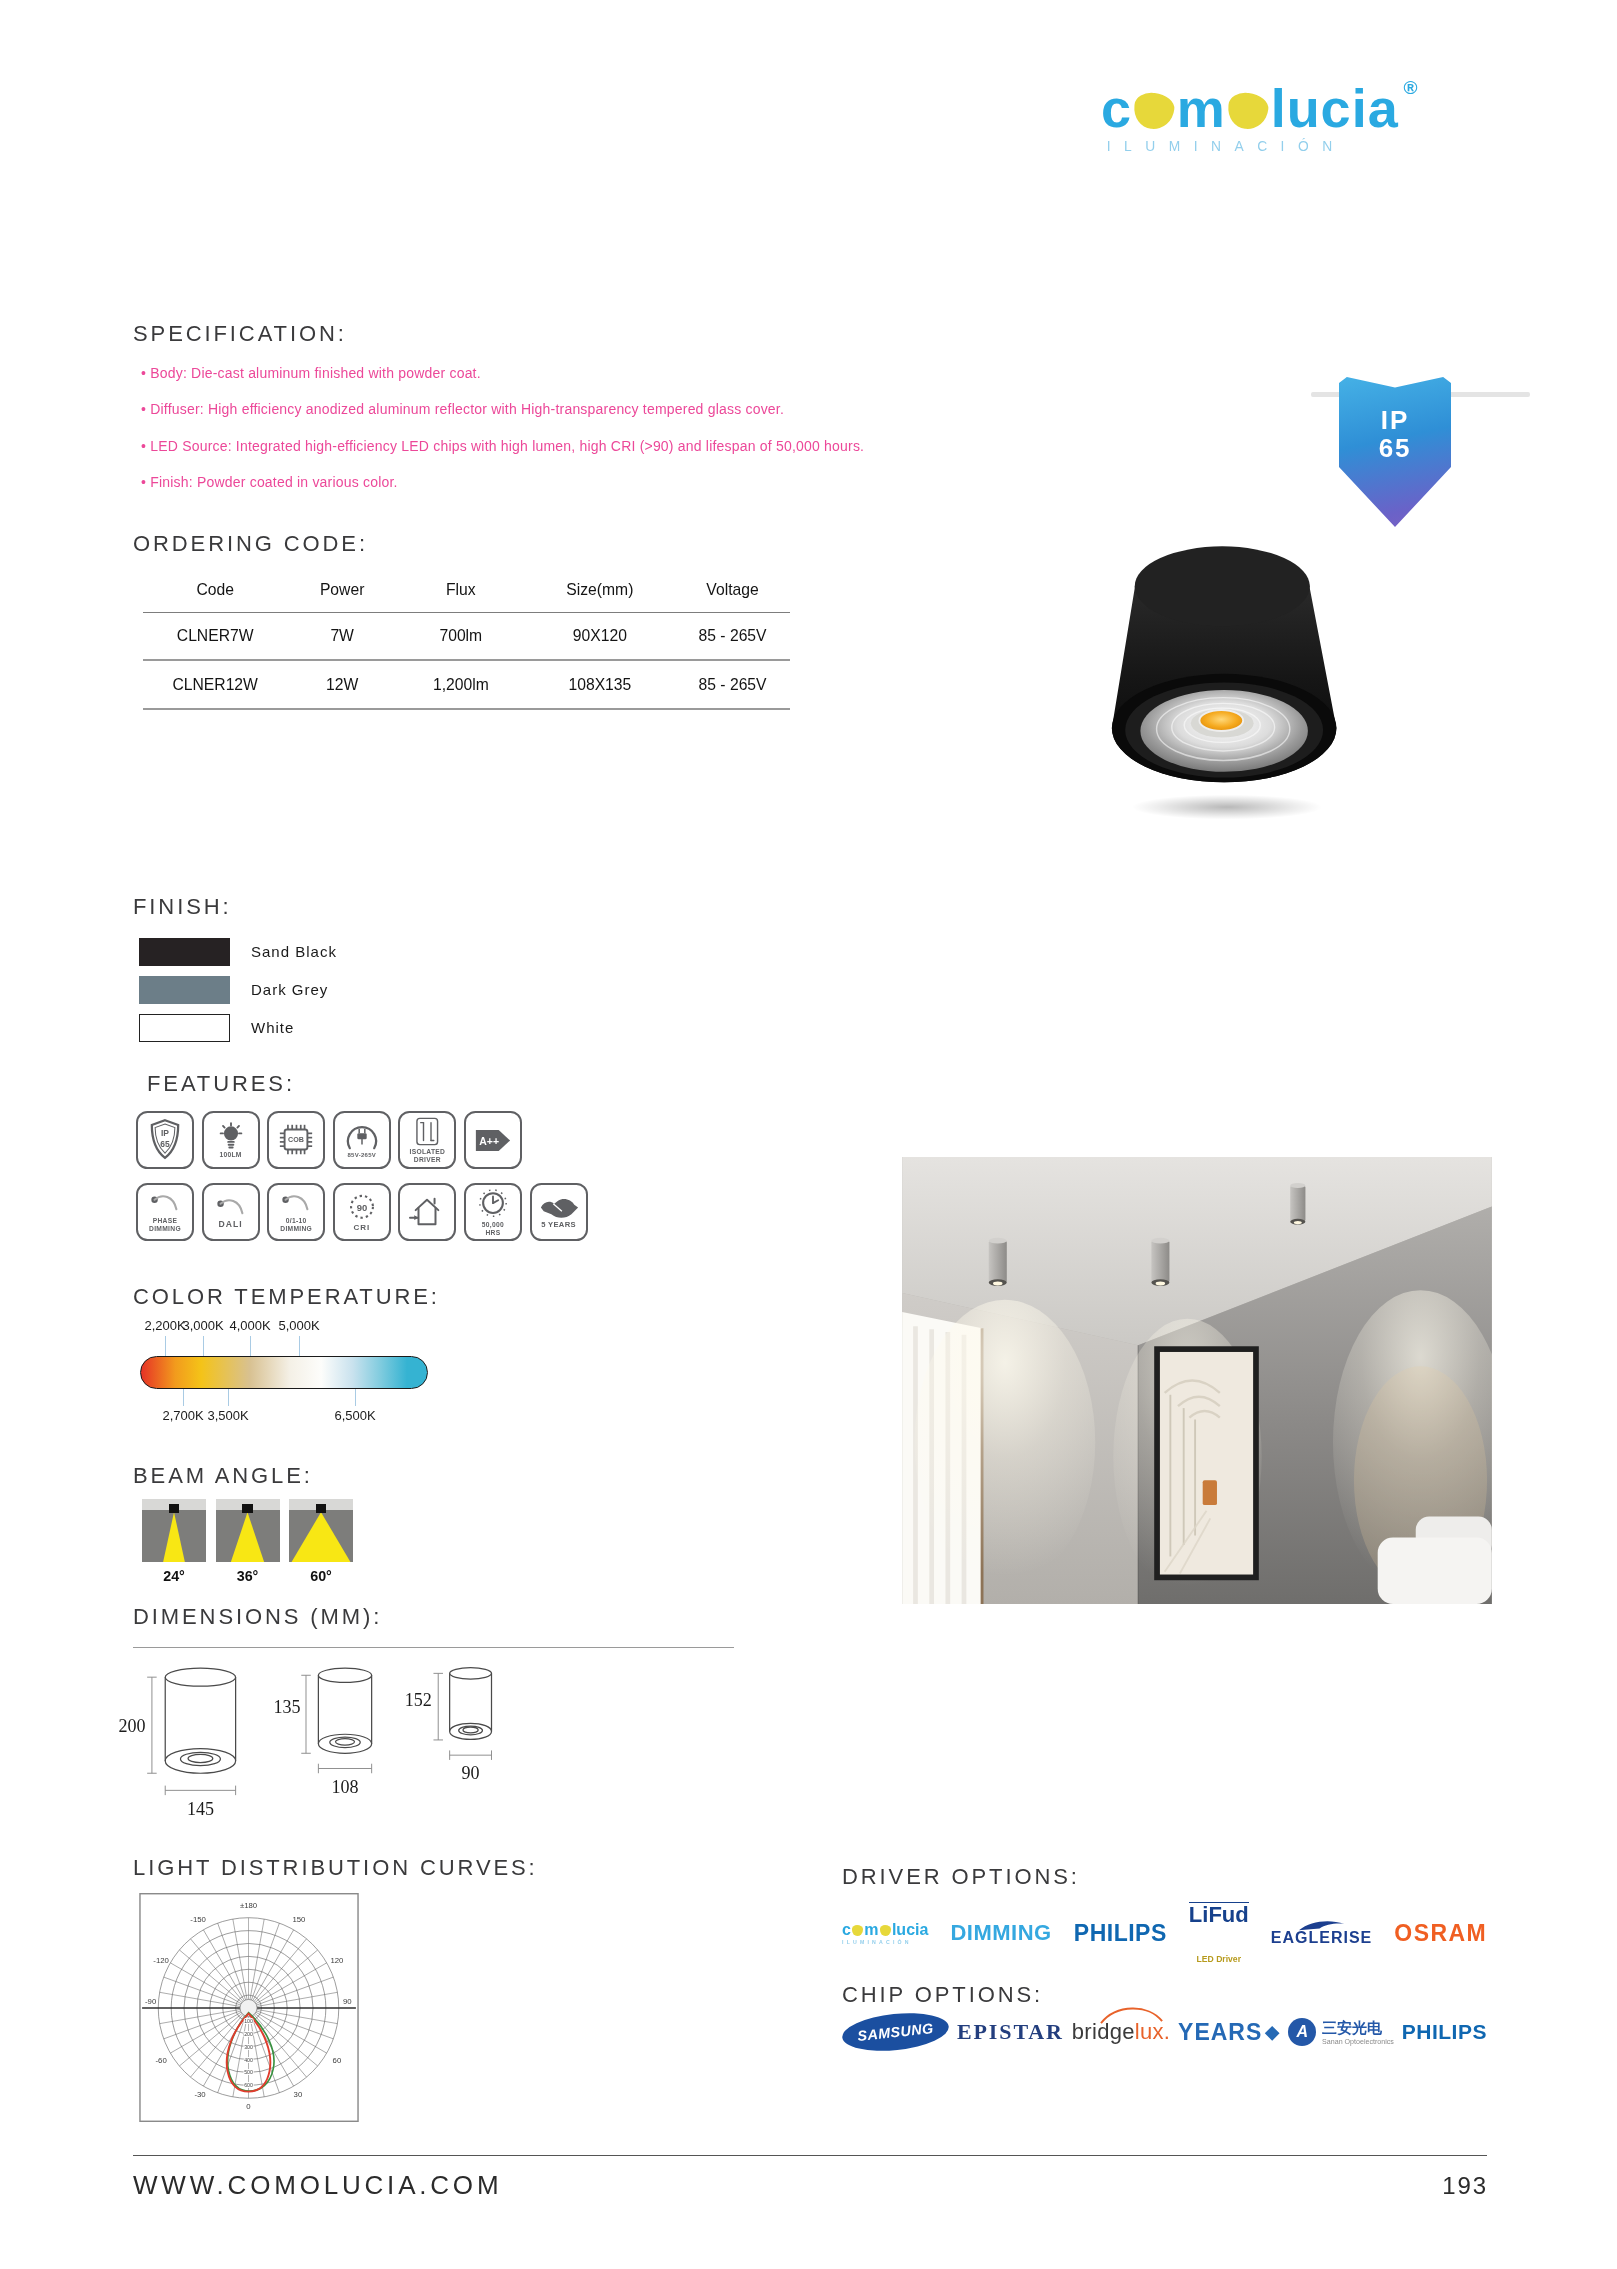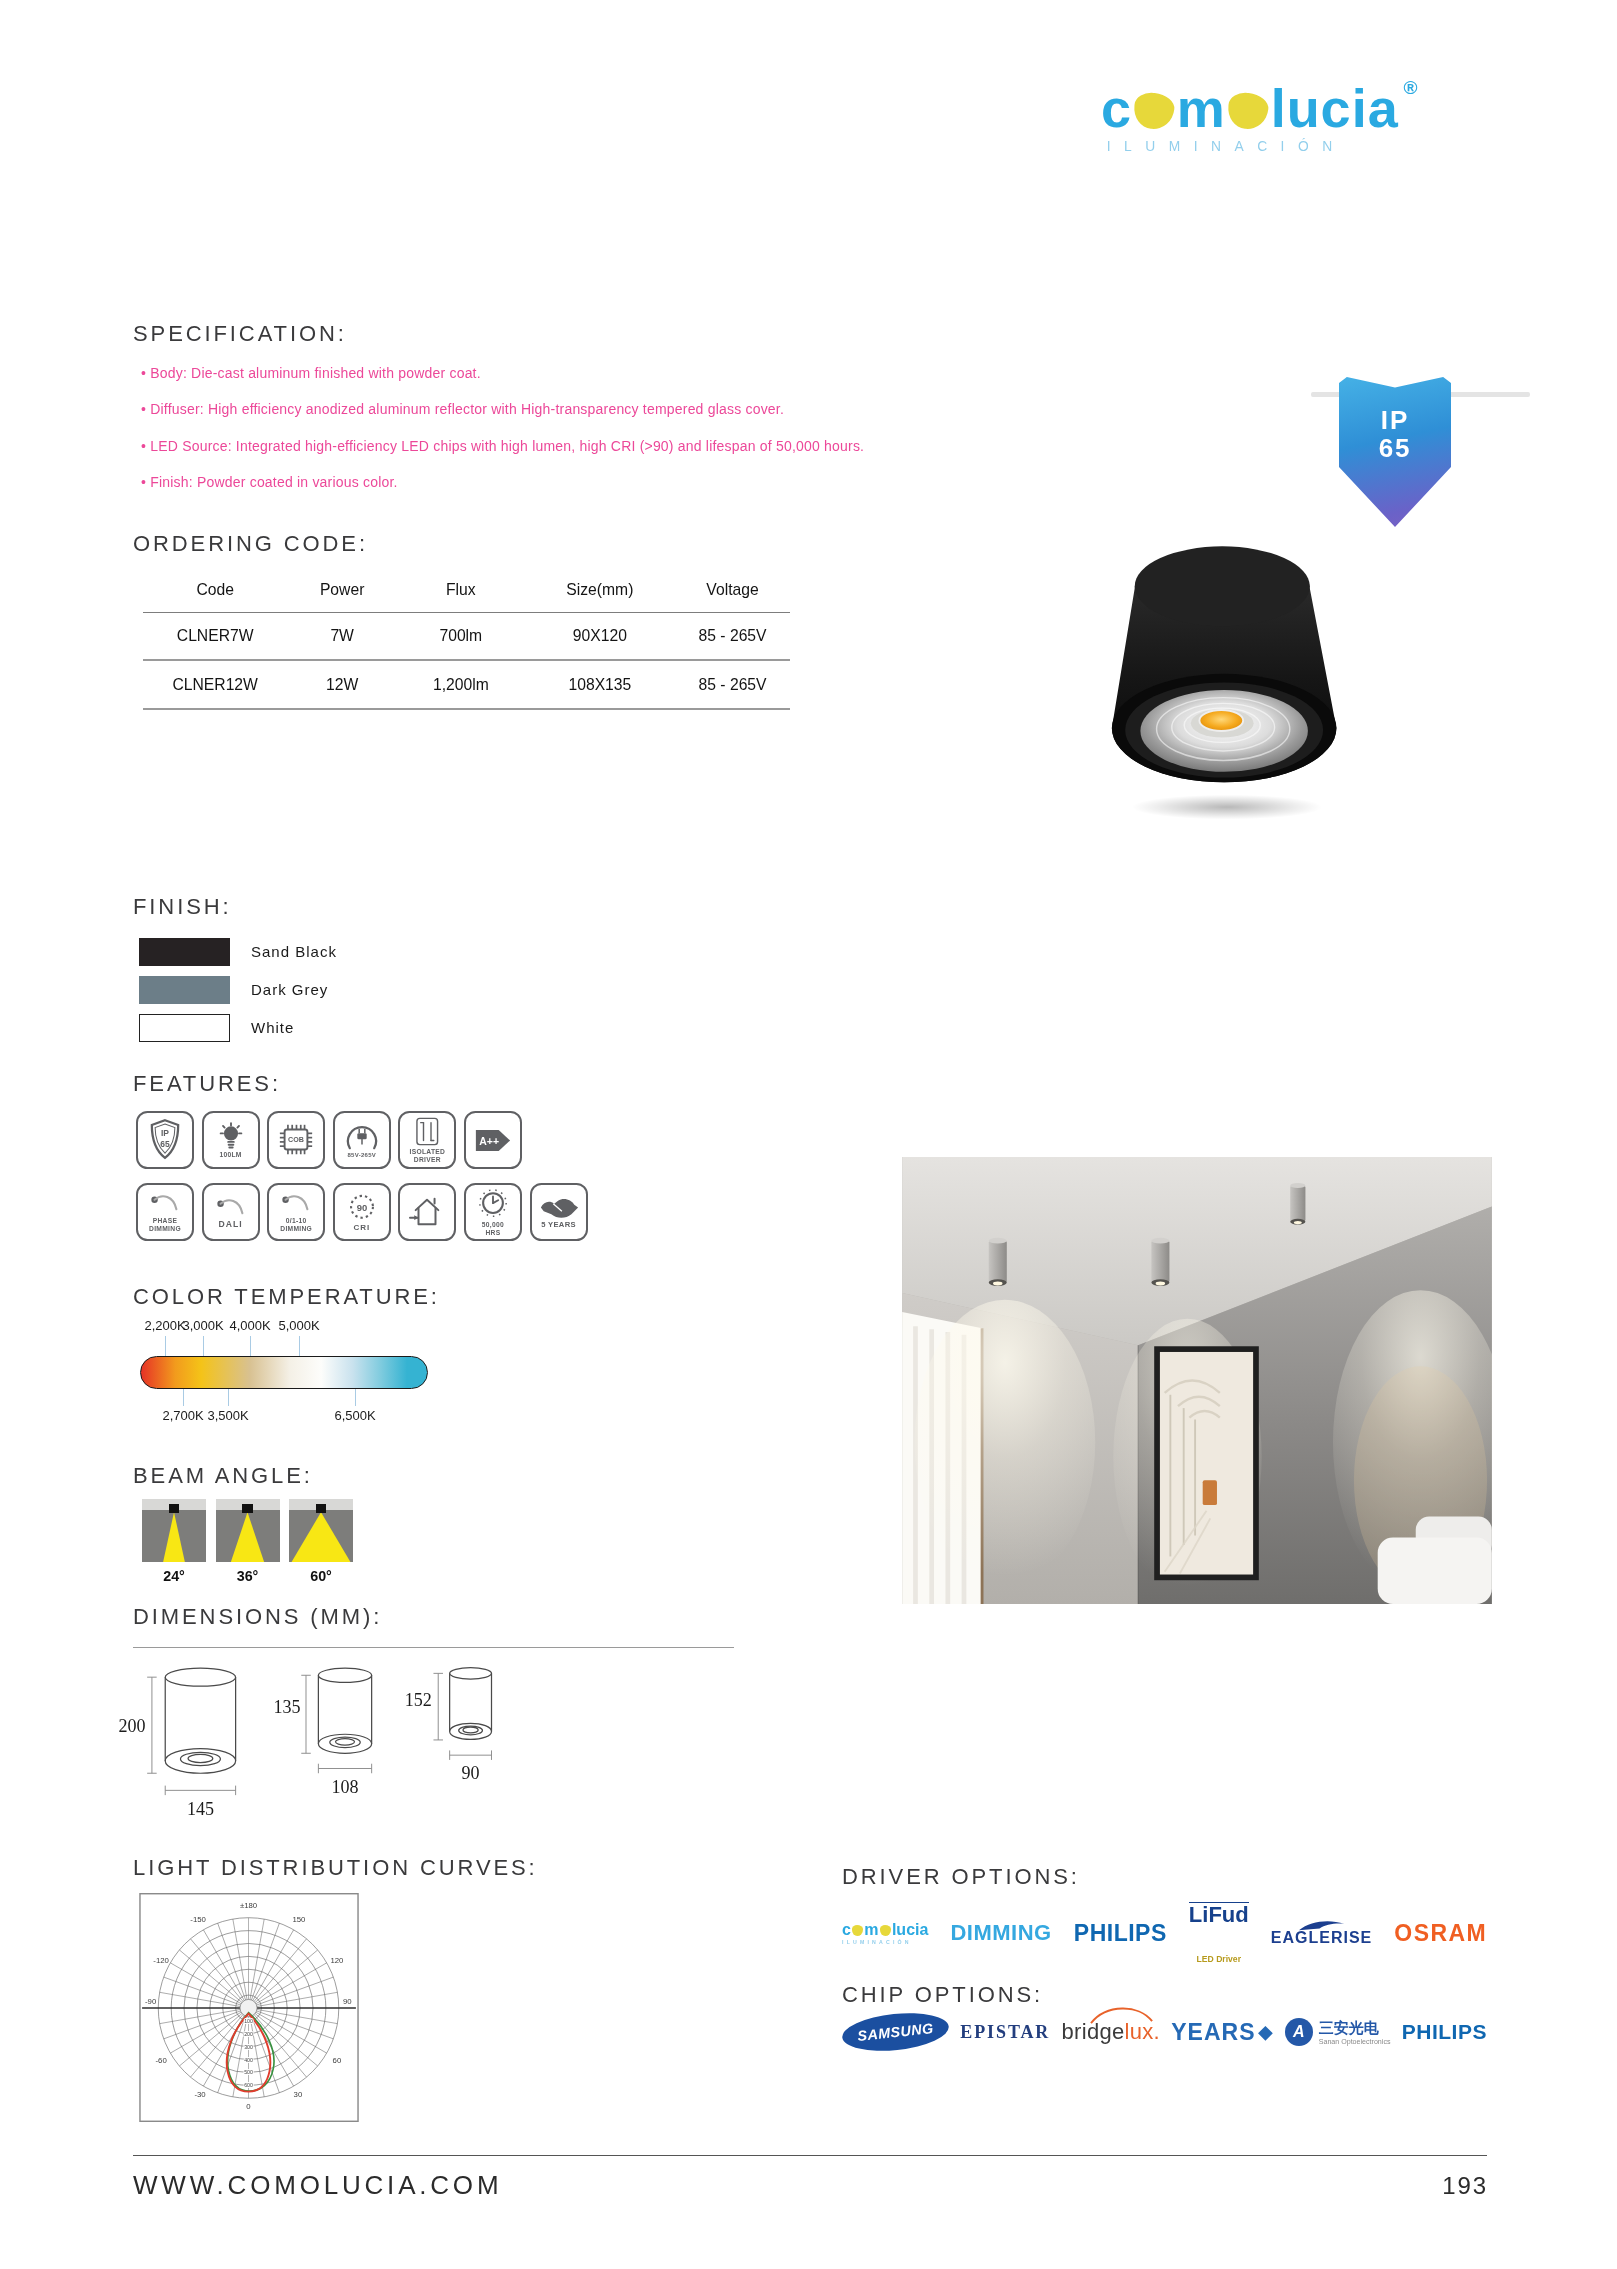--- a/index.html
+++ b/index.html
@@ -86,21 +86,21 @@
   .b-philips{font-size:23px;font-weight:800;letter-spacing:0.5px;}
   .b-lifud{display:flex;flex-direction:column;align-items:center;gap:28px;}
   .b-lifud .t{font-size:22px;font-weight:800;border-top:1.9px solid #16418C;line-height:23px;}
   .b-lifud .s{font-size:8.6px;font-weight:600;}
   .b-eagle{display:flex;flex-direction:column;align-items:center;}
   .b-eagle .t{font-size:16px;font-weight:600;letter-spacing:1px;margin-top:-3.8px;}
   .b-osram{font-size:23px;font-weight:800;letter-spacing:1.4px;}
   .b-samsung{width:107px;height:36px;background:#1B4FA0;border-radius:50%;display:flex;align-items:center;
              justify-content:center;transform:rotate(-6deg);}
   .b-samsung span{color:#fff;font-style:italic;font-weight:700;font-size:14.3px;letter-spacing:0.5px;}
-  .b-epistar{font-family:"Liberation Serif",serif;font-size:18px;font-weight:700;letter-spacing:1.9px;}
+  .b-epistar{font-family:"Liberation Serif",serif;font-size:22px;font-weight:700;letter-spacing:1.9px;}
   .b-bridgelux{position:relative;font-size:22px;letter-spacing:0.3px;}
   .b-bridgelux svg{position:absolute;left:27px;top:-15px;}
   .b-cree{display:flex;align-items:center;font-size:23px;font-weight:800;letter-spacing:1px;}
   .b-cree .dia{font-size:18px;margin-left:2.9px;}
   .b-sanan{display:flex;align-items:center;gap:5.7px;}
   .b-sanan .badge{width:28.5px;height:28.5px;border-radius:50%;background:#2458A8;color:#fff;display:flex;
                   align-items:center;justify-content:center;font-weight:800;font-style:italic;font-size:16px;}
   .b-sanan .cjk{font-size:15px;font-weight:600;}
   .b-sanan .sub{font-size:7.1px;color:#8a8a8a;}
   
@@ -217,21 +217,21 @@
     <div class="finish-row">
       <div class="swatch" style="background: rgb(108, 126, 136);"></div>
       <div class="finish-label">Dark Grey</div>
     </div>
     <div class="finish-row">
       <div class="swatch bordered" style="background: rgb(255, 255, 255);"></div>
       <div class="finish-label">White</div>
     </div>
   </div>
 
-  <div class="abs sec" style="left:133px;top:1071px;">FEATURES:</div>
+  <div class="abs sec" style="left:147px;top:1071px;">FEATURES:</div>
 
   <div class="abs frow frow1">
     <div class="fbox">
       <svg width="32" height="44" viewBox="0 0 34 46">
         <path d="M17,2 L31,7 C31,23 26,35 17,42 C8,35 3,23 3,7 Z" fill="none" stroke="#5f6063" stroke-width="2.4"></path>
         <path d="M17,6 L27.5,9.8 C27.5,21.5 23.5,31 17,37 C10.5,31 6.5,21.5 6.5,9.8 Z" fill="none" stroke="#5f6063" stroke-width="1.1"></path>
         <text x="17" y="19" text-anchor="middle" font-size="9" font-weight="bold" fill="#5f6063">IP</text>
         <text x="17" y="30" text-anchor="middle" font-size="9" font-weight="bold" fill="#5f6063">65</text>
       </svg>
     </div>

